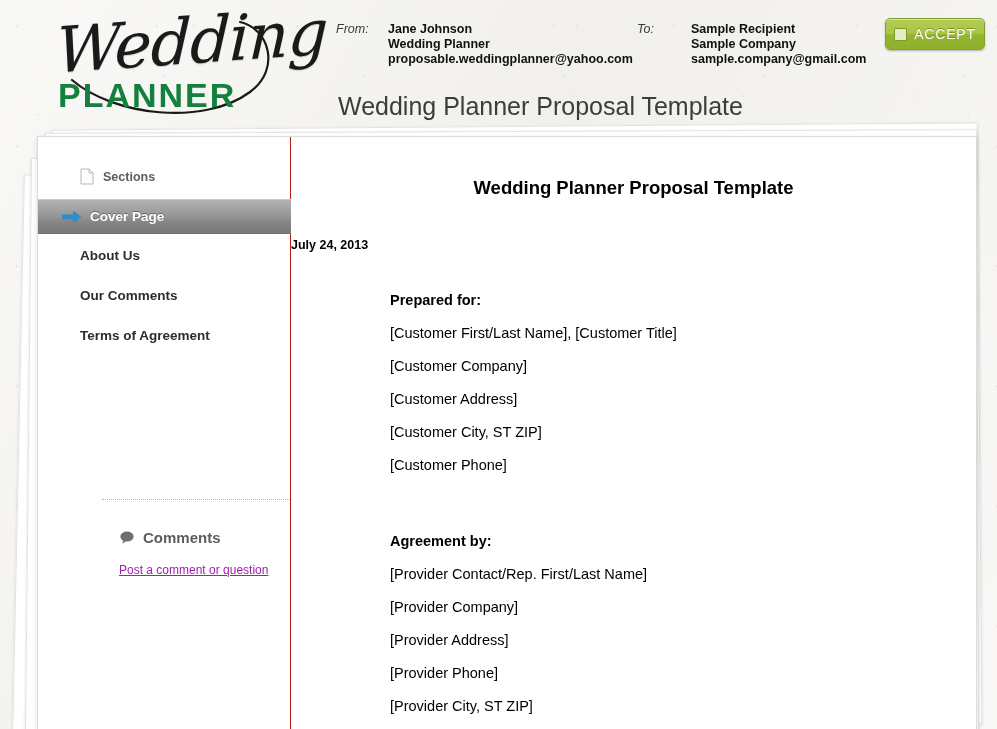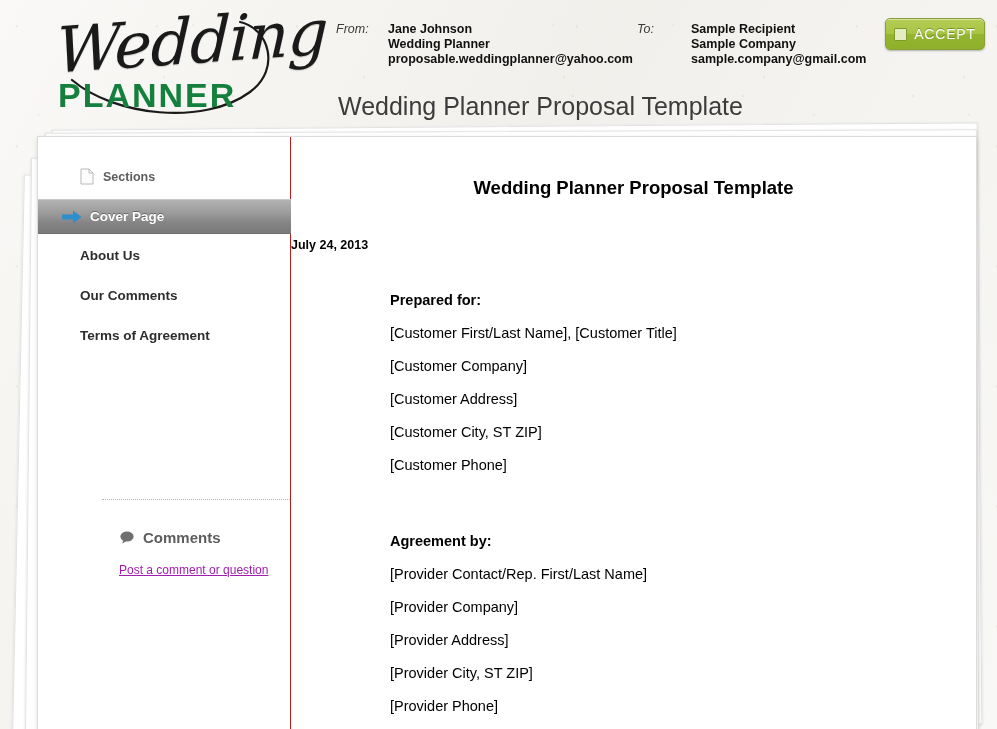--- a/index.html
+++ b/index.html
@@ -418,18 +418,18 @@
       <p class="block-line">[Customer Address]</p>
       <p class="block-line">[Customer City, ST ZIP]</p>
       <p class="block-line">[Customer Phone]</p>
     </div>
 
     <div class="block block-by">
       <p class="block-head">Agreement by:</p>
       <p class="block-line">[Provider Contact/Rep. First/Last Name]</p>
       <p class="block-line">[Provider Company]</p>
       <p class="block-line">[Provider Address]</p>
+      <p class="block-line">[Provider Phone]</p>
       <p class="block-line">[Provider City, ST ZIP]</p>
-      <p class="block-line">[Provider Phone]</p>
 
     </div>
   </div>
 </div>
 
 </body></html>

